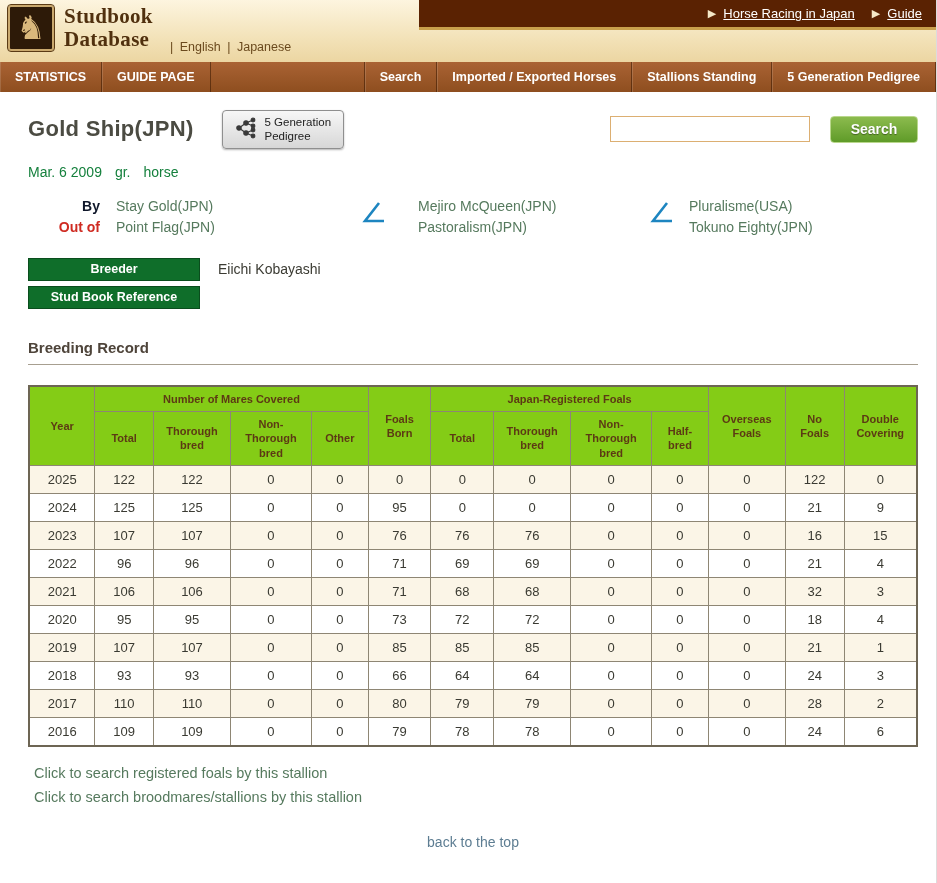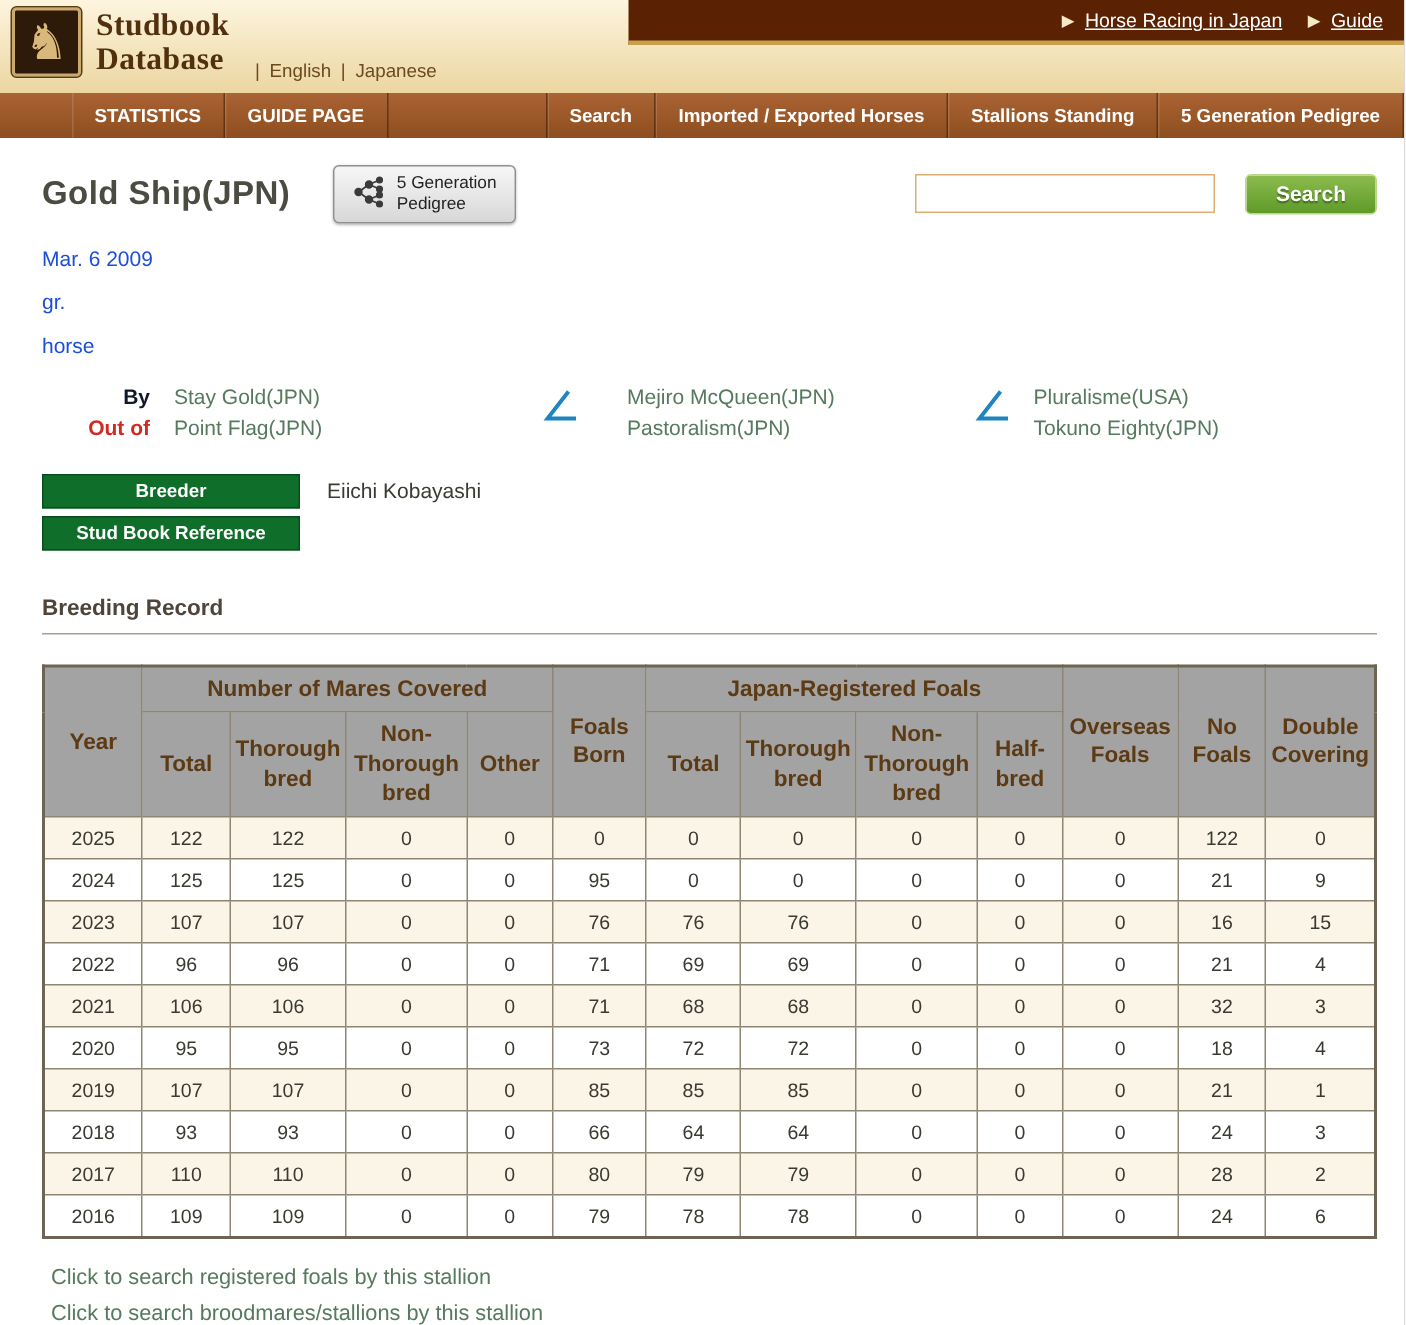--- a/index.html
+++ b/index.html
@@ -13,36 +13,36 @@
   .logo-block { position: absolute; left: 8px; top: 5px; display: flex; align-items: flex-start; }
   .logo-box { width: 46px; height: 46px; background: #2d1a08; border: 2px solid #caa96e; outline: 1px solid #5a3a14; border-radius: 3px; color: #d9b87c; font-size: 33px; line-height: 42px; text-align: center; cursor: pointer; }
   .site-title { margin-left: 10px; font-family: "Liberation Serif", serif; font-weight: bold; color: #50300e; font-size: 21px; line-height: 23px; letter-spacing: .3px; }
   .lang-links { position: absolute; left: 170px; top: 40px; font-size: 12.5px; color: #6b4a1e; }
   .lang-links a { color: #6b4a1e; text-decoration: none; margin: 0 3px; }
   .topbar { position: absolute; top: 0; right: 0; width: 517px; height: 30px; background: #5a2202; border-bottom: 3px solid #c9a04c; display: flex; align-items: center; justify-content: flex-end; gap: 7px; padding-right: 14px; font-size: 13px; }
   .topbar a { color: #fff; text-decoration: underline; }
   .topbar .arrow { color: #f5e9c8; font-size: 11px; margin-left: 10px; }
 
   
-  .nav { display: flex; justify-content: space-between; height: 30px; background: linear-gradient(180deg, #aa6334, #8e4e1f); color: #fff; font-size: 12.5px; font-weight: bold; padding-left: 48px; }
+  .nav { display: flex; justify-content: space-between; height: 30px; background: linear-gradient(180deg, #aa6334, #8e4e1f); color: #fff; font-size: 12.5px; font-weight: bold; }
   .nav-group { display: flex; }
   .nav-item { line-height: 30px; padding: 0 15px; border-right: 1px solid rgba(55,22,0,.55); box-shadow: inset 1px 0 0 rgba(255,255,255,.14); cursor: pointer; white-space: nowrap; }
   .nav-group.right .nav-item:first-child { border-left: 1px solid rgba(55,22,0,.55); }
 
   
   .content { padding: 18px 18px 0 28px; }
   .title-row { display: flex; align-items: center; }
   h1.horse-name { font-size: 22px; color: #4b4b42; letter-spacing: .3px; font-weight: bold; }
   .ped-btn { margin-left: 28px; display: flex; align-items: center; gap: 8px; padding: 4px 12px; background: linear-gradient(180deg,#f7f7f7,#d7d7d7); border: 1px solid #8f8f8f; border-radius: 4px; box-shadow: 0 1px 2px rgba(0,0,0,.3); cursor: pointer; }
   .ped-btn .lbl { font-size: 11.5px; color: #222; line-height: 1.25; text-align: left; }
   .search-group { margin-left: auto; display: flex; align-items: center; gap: 20px; }
   .search-input { width: 200px; height: 26px; border: 1px solid #dcaf72; padding: 0 6px; font-size: 13px; }
   .search-btn { width: 88px; height: 27px; background: linear-gradient(180deg,#8cbb4e,#5f9b28); border: 1px solid #b9d78c; border-radius: 4px; color: #fff; font-weight: bold; font-size: 14px; text-shadow: 0 1px 1px rgba(0,0,0,.4); cursor: pointer; }
 
-  .birth-row { margin-top: 15px; font-size: 14px; color: #1d4ed8; display: flex; gap: 13px; flex-direction: column; }
+  .birth-row { margin-top: 15px; font-size: 14px; color: #15803d; display: flex; gap: 13px; }
 
   .pedigree { display: flex; margin-top: 16px; }
   .ped-c1 { width: 332px; display: flex; }
   .ped-labels { width: 72px; text-align: right; font-weight: bold; font-size: 14px; line-height: 21px; }
   .by-label { color: #0f172a; display: block; }
   .outof-label { color: #cf2b22; display: block; }
   .ped-links { margin-left: 16px; line-height: 21px; }
   .hlink { color: #567a5e; font-size: 14px; text-decoration: none; display: block; }
   .ped-c2 { width: 288px; display: flex; gap: 17px; }
   .ped-c3 { display: flex; }
@@ -52,21 +52,21 @@
   .action-row { display: flex; align-items: center; margin-bottom: 5px; }
   .green-btn { width: 172px; background: #0f6e2a; color: #fff; font-weight: bold; font-size: 12.5px; text-align: center; padding: 3px 0 4px; border: 1px solid #0a4d1d; cursor: pointer; }
   .breeder-name { margin-left: 18px; font-size: 14px; color: #3b3b33; }
 
   .section { margin-top: 30px; }
   .section h2 { font-size: 15px; color: #4e443a; font-weight: bold; }
   .section hr { border: none; border-top: 1px solid #a79f90; margin: 8px 0 20px; }
 
   table.breeding { border-collapse: collapse; width: 100%; table-layout: fixed; border: 2px solid #6d6554; }
   table.breeding th, table.breeding td { border: 1px solid #8e8674; text-align: center; }
-  table.breeding thead th { background: #a3a3a3; color: #5c3a14; font-weight: bold; padding: 5px 2px; white-space: pre-line; font-size: 15px; line-height: 1.3; }
+  table.breeding thead th { background: #84cc16; color: #5c3a14; font-weight: bold; padding: 5px 2px; white-space: pre-line; font-size: 11px; line-height: 1.3; }
   table.breeding tbody td { padding: 6px 2px; color: #3a3a32; font-size: 13px; background: #fff; }
   table.breeding tbody tr:nth-child(odd) td { background: #fbf5e7; }
 
   .bottom-links { margin: 18px 0 0 6px; }
   .bottom-links a { display: block; color: #567a5e; font-size: 14.5px; margin-bottom: 8px; text-decoration: none; }
   .back-top { text-align: center; margin-top: 28px; }
   .back-top a { color: #5d7d92; font-size: 14px; text-decoration: none; }
 </style>
 </head>
 <body>

